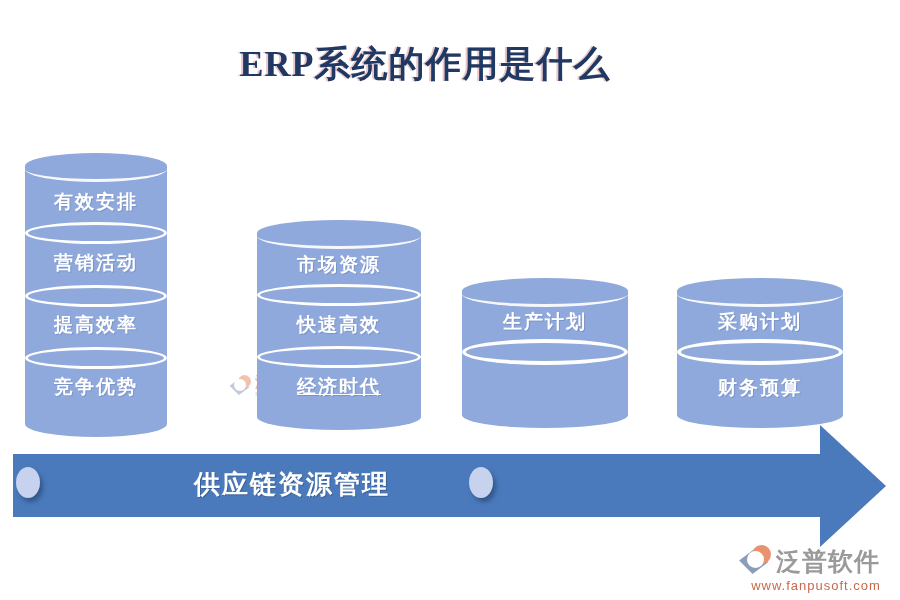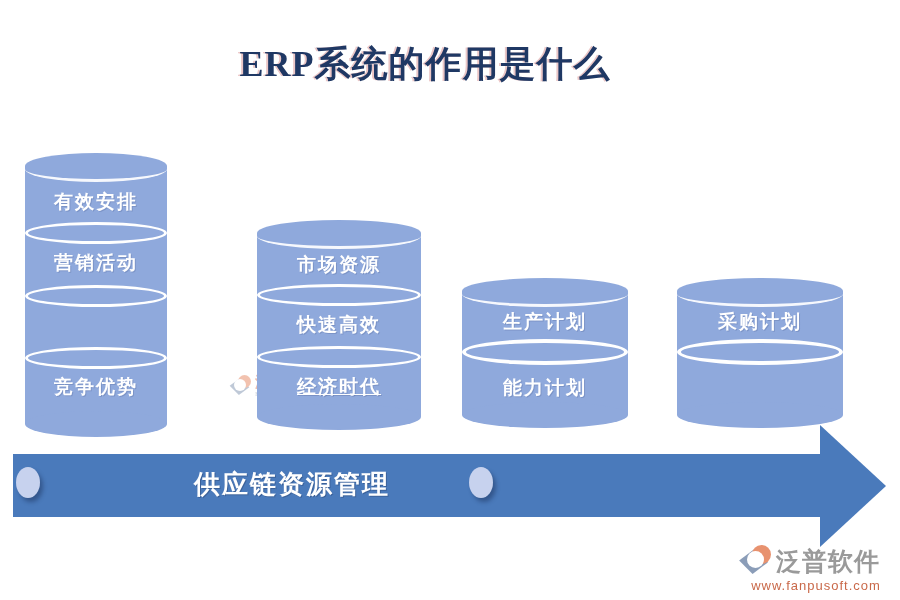--- a/index.html
+++ b/index.html
@@ -92,20 +92,21 @@
   <div class="cyl" style="left:25px; top:153px; width:142px; height:284px;">
     <div class="body"></div>
     <div class="capBot"></div>
     <div class="capTop"></div>
     <div class="capline"></div>
     <div class="sep" style="top:69px;"></div>
     <div class="sep" style="top:132px;"></div>
     <div class="sep" style="top:194px;"></div>
     <div class="seg-label" style="top:33px;">有效安排</div>
     <div class="seg-label" style="top:94px;">营销活动</div>
+    <div class="seg-label" style="top:156px;">提高效率</div>
     <div class="seg-label" style="top:218px;">竞争优势</div>
   </div>
 
   <div class="cyl" style="left:257px; top:220px; width:164px; height:210px;">
     <div class="body"></div>
     <div class="capBot"></div>
     <div class="capTop"></div>
     <div class="capline"></div>
     <div class="sep" style="top:64px;"></div>
     <div class="sep" style="top:126px;"></div>
@@ -114,30 +115,30 @@
     <div class="seg-label" style="top:151px;text-decoration:underline;">经济时代</div>
   </div>
 
   <div class="cyl" style="left:462px; top:278px; width:166px; height:150px;">
     <div class="body"></div>
     <div class="capBot"></div>
     <div class="capTop"></div>
     <div class="capline"></div>
     <div class="sep wide" style="top:61px;"></div>
     <div class="seg-label" style="top:28px;">生产计划</div>
-    <div class="seg-label" style="top:94px;">能力计划</div>
   </div>
 
   <div class="cyl" style="left:677px; top:278px; width:166px; height:150px;">
     <div class="body"></div>
     <div class="capBot"></div>
     <div class="capTop"></div>
     <div class="capline"></div>
     <div class="sep wide" style="top:61px;"></div>
     <div class="seg-label" style="top:28px;">采购计划</div>
+    <div class="seg-label" style="top:94px;">财务预算</div>
   </div>
 
   <div class="band"></div>
   <div class="arrowhead"></div>
   <div class="band-dot" style="left:16px; top:467px;"></div>
   <div class="band-dot" style="left:469px; top:467px;"></div>
   <div class="band-label" style="left:60px;  top:468px; width:330px;">供应链资源管理</div>
 
   <div class="brand">
     <div class="brand-row">

